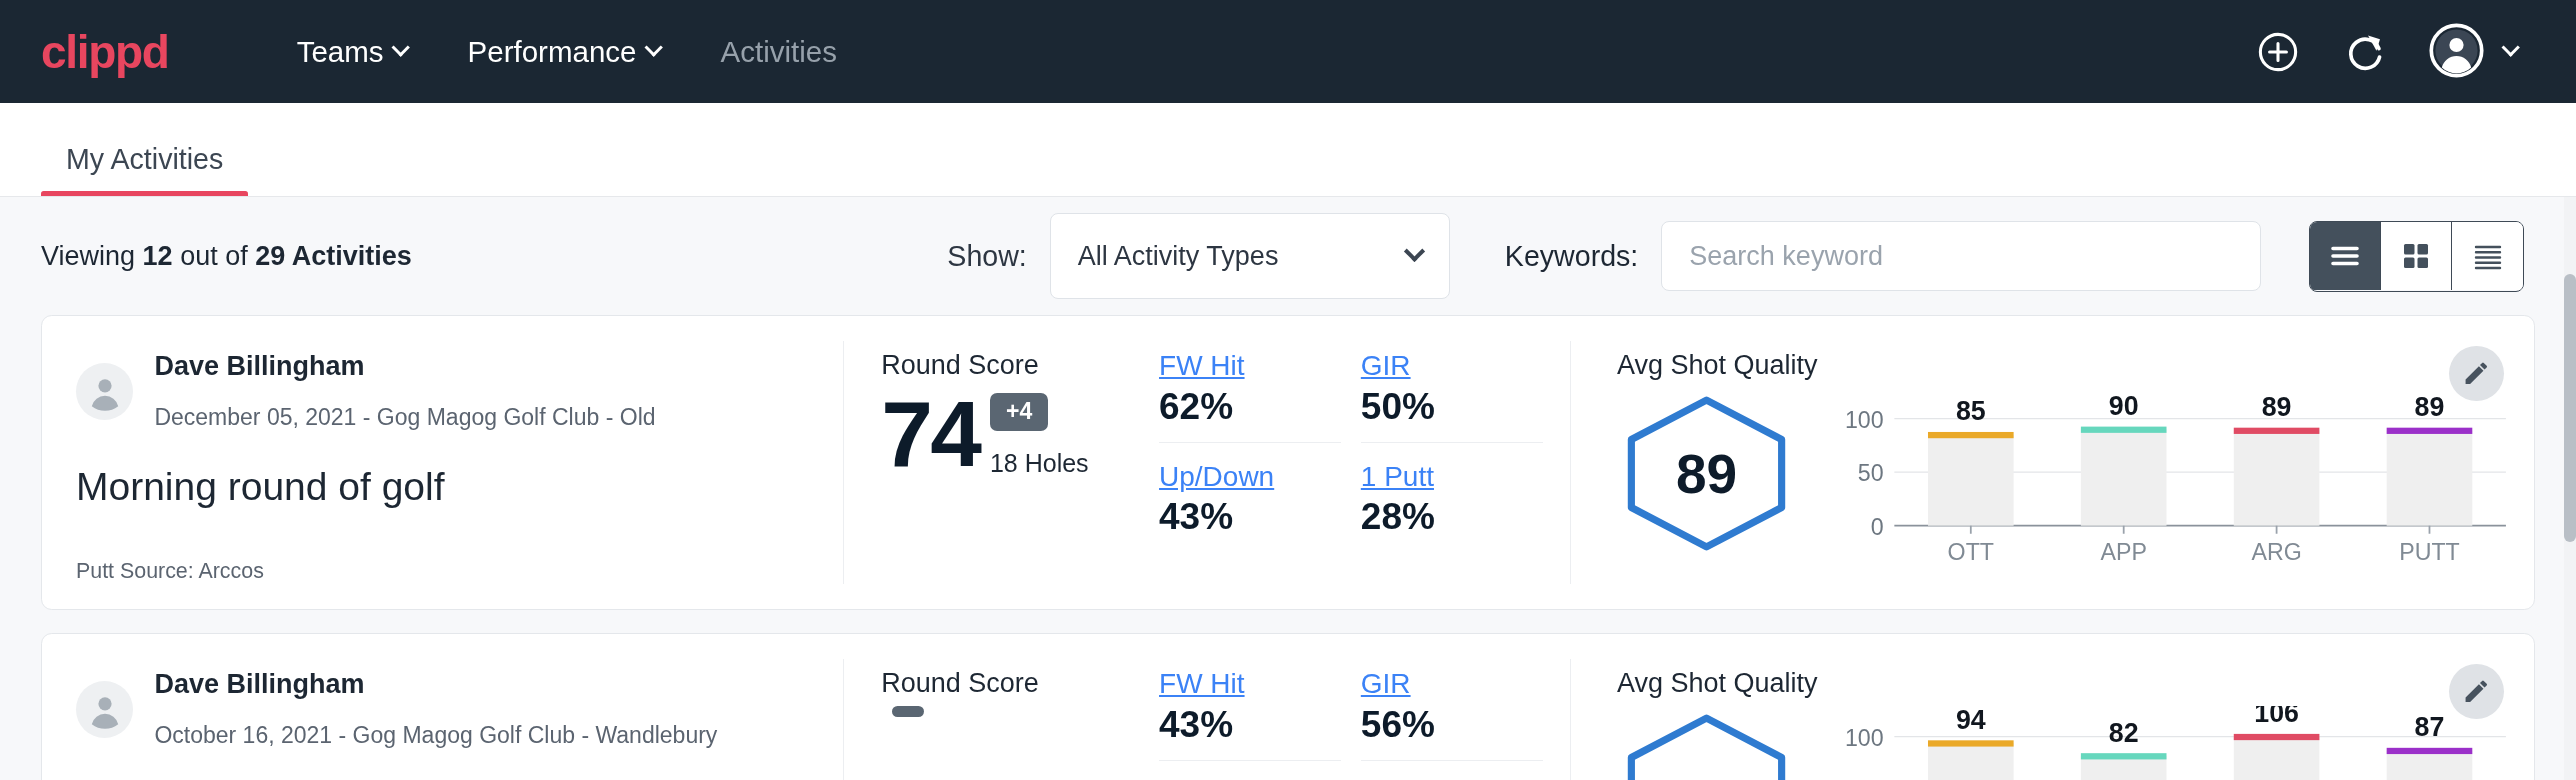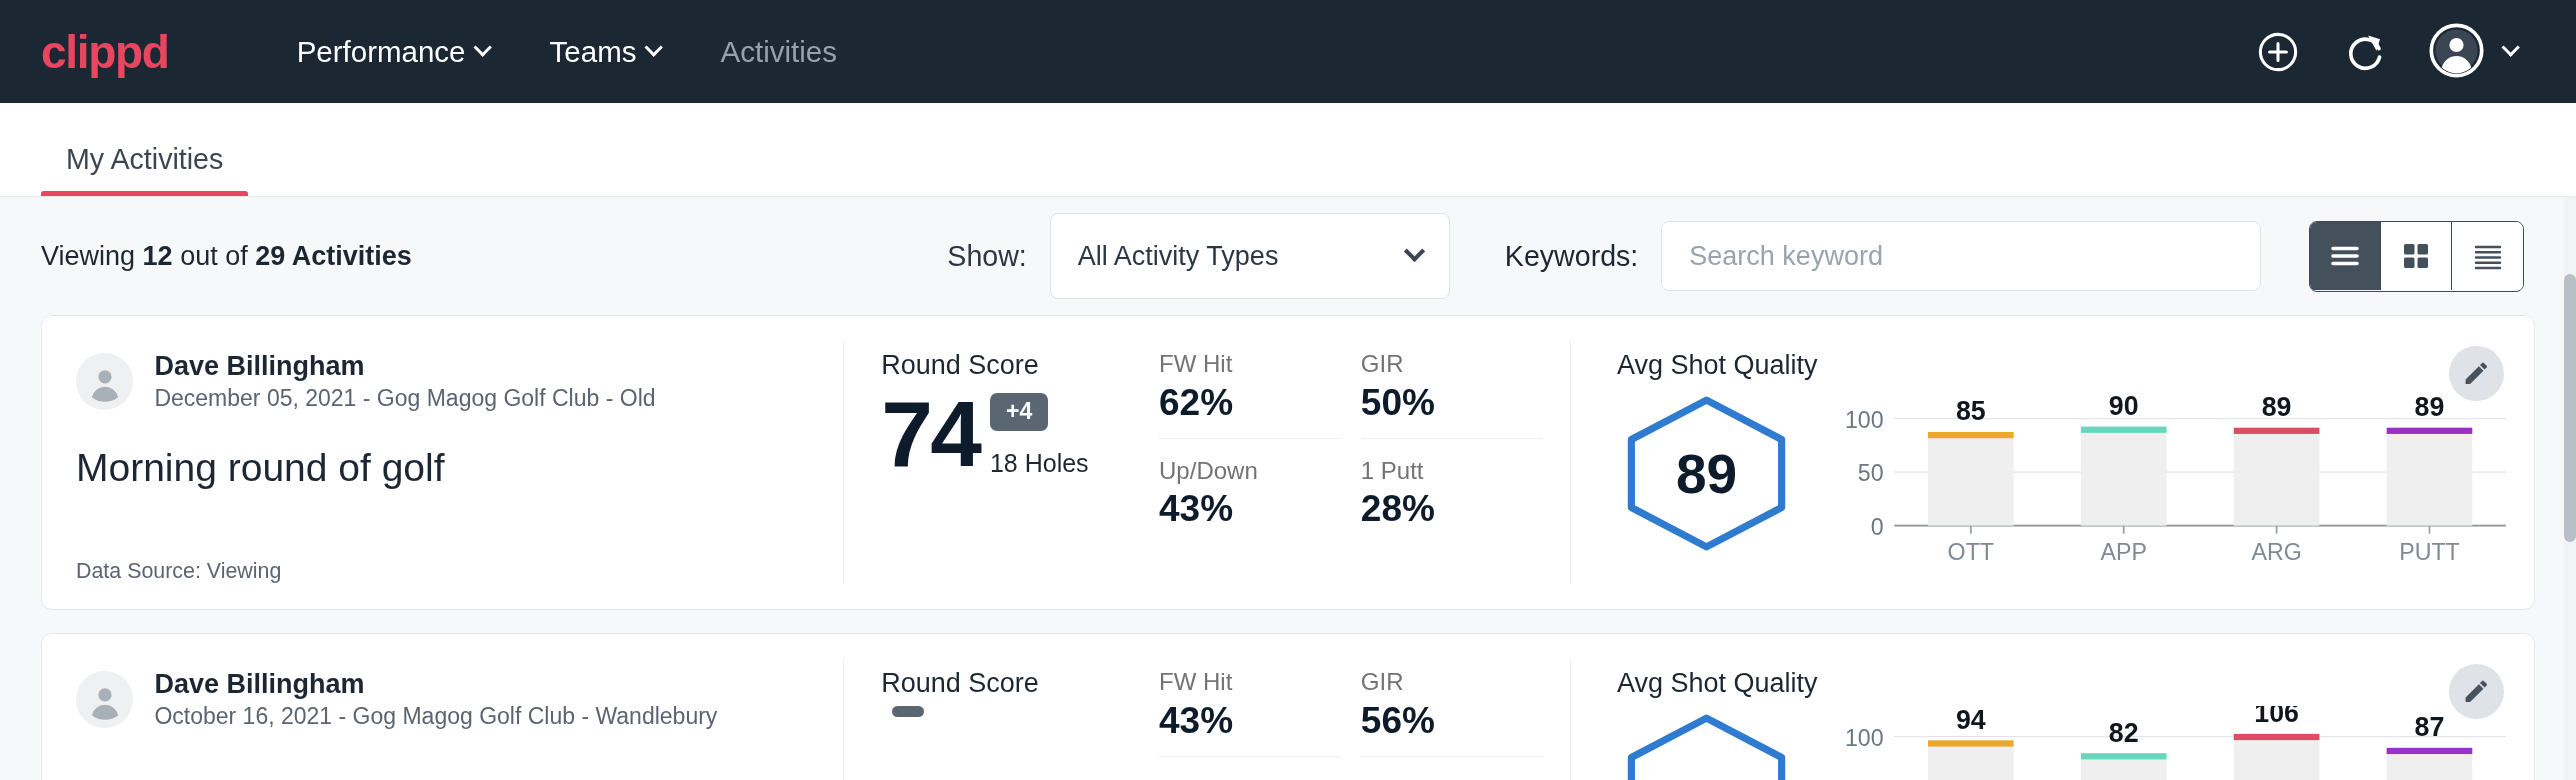--- a/index.html
+++ b/index.html
@@ -190,21 +190,21 @@
     flex-direction: column;
   }
   .person-row { display: flex; align-items: center; gap: 21.4px; }
   .avatar-sm {
     width: 57px; height: 57px; border-radius: 50%;
     background: #eef0f2;
     display: flex; align-items: center; justify-content: center;
     flex: 0 0 auto;
   }
   .person-name { font-size: 27px; font-weight: 700; color: #1d2733; line-height: 1.25; }
-  .person-sub { font-size: 23px; color: #5b6470; line-height: 1.3; margin-top: 0; }
+  .person-sub { font-size: 23px; color: #5b6470; line-height: 1.3; margin-top: 19px; }
   .activity-title {
     font-size: 39px;
     font-weight: 400;
     color: #1d2733;
     margin-top: 32px;
   }
   .data-source {
     font-size: 21.4px;
     color: #5b6470;
     margin-top: auto;
@@ -252,21 +252,21 @@
     display: grid;
     grid-template-columns: 1fr 1fr;
     grid-template-rows: auto auto;
     column-gap: 19.6px;
     align-content: start;
     border-right: 1.8px solid #eceef1;
   }
   .stat { padding-right: 23px; }
   .stat.bordered { border-bottom: 1.8px solid #eceef1; padding-bottom: 14.3px; }
   .stat.lower { padding-top: 18px; }
-  .stat-label { font-size: 24px; color: #737373; }
+  .stat-label { font-size: 28px; color: #3b82f6; text-decoration: underline; }
   .stat-value { font-size: 37px; font-weight: 700; color: #0d1b2a; margin-top: 3.6px; }
 
   .col-quality {
     flex: 1;
     padding: 9px 0 0 46px;
     display: flex;
     flex-direction: column;
   }
   .quality-body { display: flex; align-items: flex-start; margin-top: 7.1px; }
   .hex-wrap { position: relative; width: 179px; height: 161px; flex: 0 0 auto; margin-top: 5.4px;}
@@ -305,25 +305,25 @@
   }
 </style>
 </head>
 <body>
 
 <div class="topnav">
   <div class="brand">clippd</div>
 
   <div class="nav-items">
     <div class="nav-item">
+      <span>Teams</span>
+      <span class="chev"></span>
+    </div>
+    <div class="nav-item">
       <span>Performance</span>
-      <span class="chev"></span>
-    </div>
-    <div class="nav-item">
-      <span>Teams</span>
       <span class="chev"></span>
     </div>
     <div class="nav-item muted">
       <span>Activities</span>
     </div>
   </div>
 
   <div class="nav-right">
     <span class="icon-btn">
       <svg width="46" height="46" viewBox="0 0 24 24" fill="none" stroke="#ffffff" stroke-width="1.6">
@@ -406,21 +406,21 @@
             <circle cx="12" cy="9.4" r="3.3" fill="#a8b0b8"></circle>
             <path d="M5.4 19.6a6.8 6.8 0 0 1 13.2 0 10.8 10.8 0 0 1-13.2 0Z" fill="#a8b0b8"></path>
           </svg>
         </div>
         <div>
           <div class="person-name">Dave Billingham</div>
           <div class="person-sub">December 05, 2021 - Gog Magog Golf Club - Old</div>
         </div>
       </div>
       <div class="activity-title">Morning round of golf</div>
-      <div class="data-source">Data Source: Viewing</div>
+      <div class="data-source">Putt Source: Arccos</div>
     </div>
 
     <div class="col-score">
       <div class="sec-title">Round Score</div>
       <div class="score-row">
         <div class="big-score">74</div>
         <div class="score-side">
           <div class="badge">+4</div>
           <div class="holes">18 Holes</div>
         </div>

